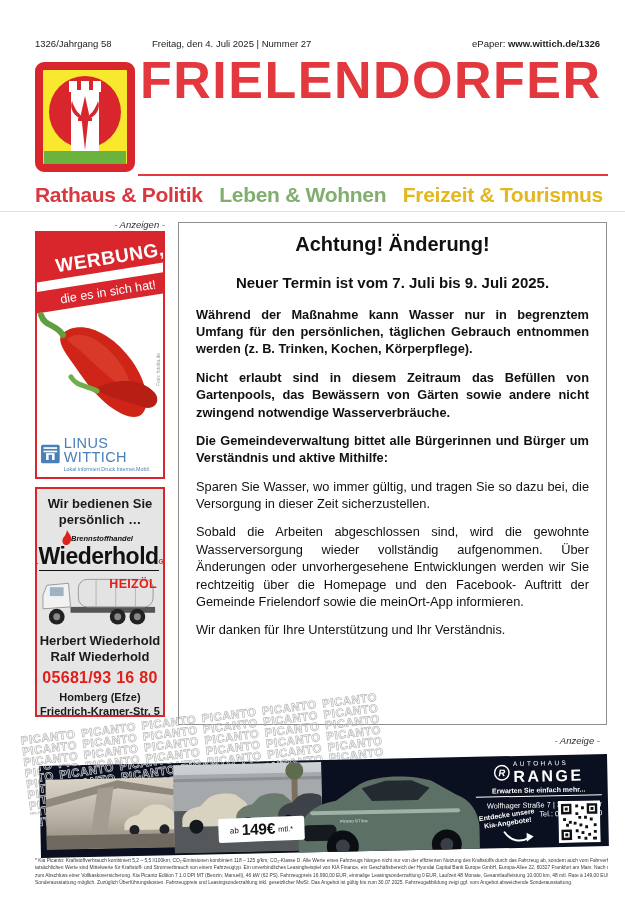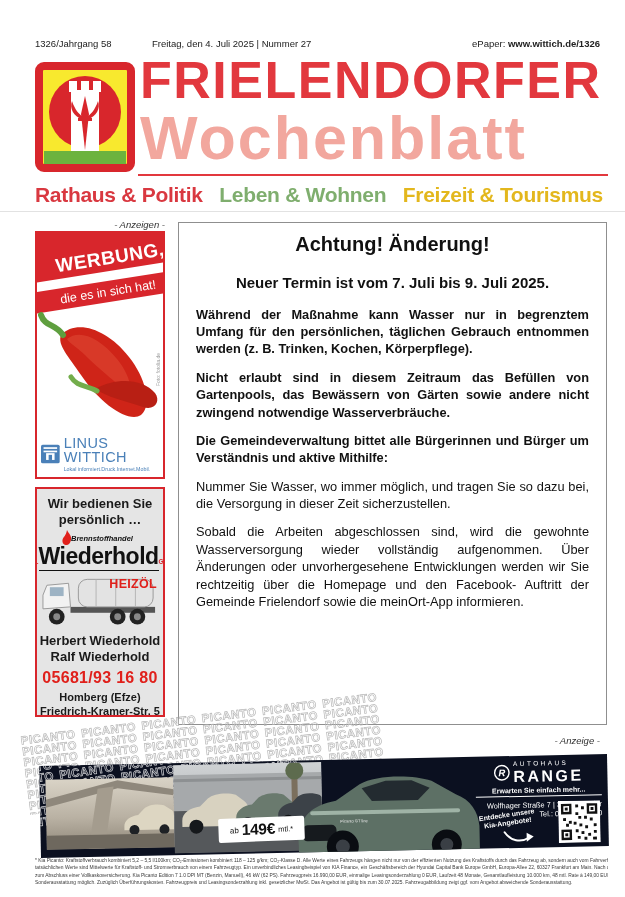--- a/index.html
+++ b/index.html
@@ -127,21 +127,20 @@
       <rect x="36" y="28" width="28" height="61" fill="#ffffff"></rect>
       <path d="M50 34 L54 52 L50 88 L46 52 Z" fill="#d8262c"></path>
       <path d="M47 57 C39 55 34 46 37 39 C40 48 44 52 47 54 Z" fill="#d8262c"></path>
       <path d="M53 57 C61 55 66 46 63 39 C60 48 56 52 53 54 Z" fill="#d8262c"></path>
       <rect x="43" y="56" width="14" height="3" fill="#d8262c"></rect>
     </svg>
   </div>
 
   <div class="mast">
     <div class="mast-1">FRIELENDORFER</div>
-    <div class="mast-2">Wochenblatt</div>
   </div>
   <div class="red-rule"></div>
 
   <div class="nav">
     <span style="color:#d93840">Rathaus &amp; Politik</span>
     <span style="color:#7fae6e">Leben &amp; Wohnen</span>
     <span style="color:#e3b71d">Freizeit &amp; Tourismus</span>
   </div>
   <div class="nav-sep"></div>
 
@@ -217,22 +216,23 @@
       <div>Friedrich-Kramer-Str. 5</div>
     </div>
   </div>
 
   <div class="article">
     <h1>Achtung! Änderung!</h1>
     <p class="p center">Neuer Termin ist vom 7. Juli bis 9. Juli 2025.</p>
     <p class="p bold">Während der Maßnahme kann Wasser nur in begrenztem Umfang für den persönlichen, täglichen Gebrauch entnommen werden (z. B. Trinken, Kochen, Körperpflege).</p>
     <p class="p bold">Nicht erlaubt sind in diesem Zeitraum das Befüllen von Gartenpools, das Bewässern von Gärten sowie andere nicht zwingend notwendige Wasserverbräuche.</p>
     <p class="p bold">Die Gemeindeverwaltung bittet alle Bürgerinnen und Bürger um Verständnis und aktive Mithilfe:</p>
-    <p class="p">Nummer Sie Wasser, wo immer möglich, und tragen Sie so dazu bei, die Versorgung in dieser Zeit sicherzustellen.</p>
+    <p class="p">Sparen Sie Wasser, wo immer gültig, und tragen Sie so dazu bei, die Versorgung in dieser Zeit sicherzustellen.</p>
     <p class="p">Sobald die Arbeiten abgeschlossen sind, wird die gewohnte Wasserversorgung wieder vollständig aufgenommen. Über Änderungen oder unvorhergesehene Entwicklungen werden wir Sie rechtzeitig über die Homepage und den Facebook- Auftritt der Gemeinde Frielendorf sowie die meinOrt-App informieren.</p>
+    <p class="p">Wir danken für Ihre Unterstützung und Ihr Verständnis.</p>
   </div>
 
   <div class="anzeige-label">- Anzeige -</div>
 
   <div class="wm wm-gray">PICANTO PICANTO PICANTO PICANTO PICANTO PICANTO PICANTO PICANTO PICANTO PICANTO PICANTO PICANTO PICANTO PICANTO PICANTO PICANTO PICANTO PICANTO PICANTO PICANTO PICANTO PICANTO PICANTO PICANTO PICANTO PICANTO PICANTO PICANTO PICANTO PICANTO PICANTO PICANTO PICANTO PICANTO PICANTO PICANTO PICANTO PICANTO PICANTO PICANTO PICANTO PICANTO PICANTO PICANTO PICANTO PICANTO PICANTO PICANTO</div>
 
   <div class="kia">
     <div class="wm wm-white">PICANTO PICANTO PICANTO PICANTO PICANTO PICANTO PICANTO PICANTO PICANTO PICANTO PICANTO PICANTO PICANTO PICANTO PICANTO PICANTO PICANTO PICANTO PICANTO PICANTO PICANTO PICANTO PICANTO PICANTO PICANTO PICANTO PICANTO PICANTO PICANTO PICANTO PICANTO PICANTO PICANTO PICANTO PICANTO PICANTO PICANTO PICANTO PICANTO PICANTO PICANTO PICANTO PICANTO PICANTO PICANTO PICANTO PICANTO PICANTO</div>
 
     <div class="photo-l">

